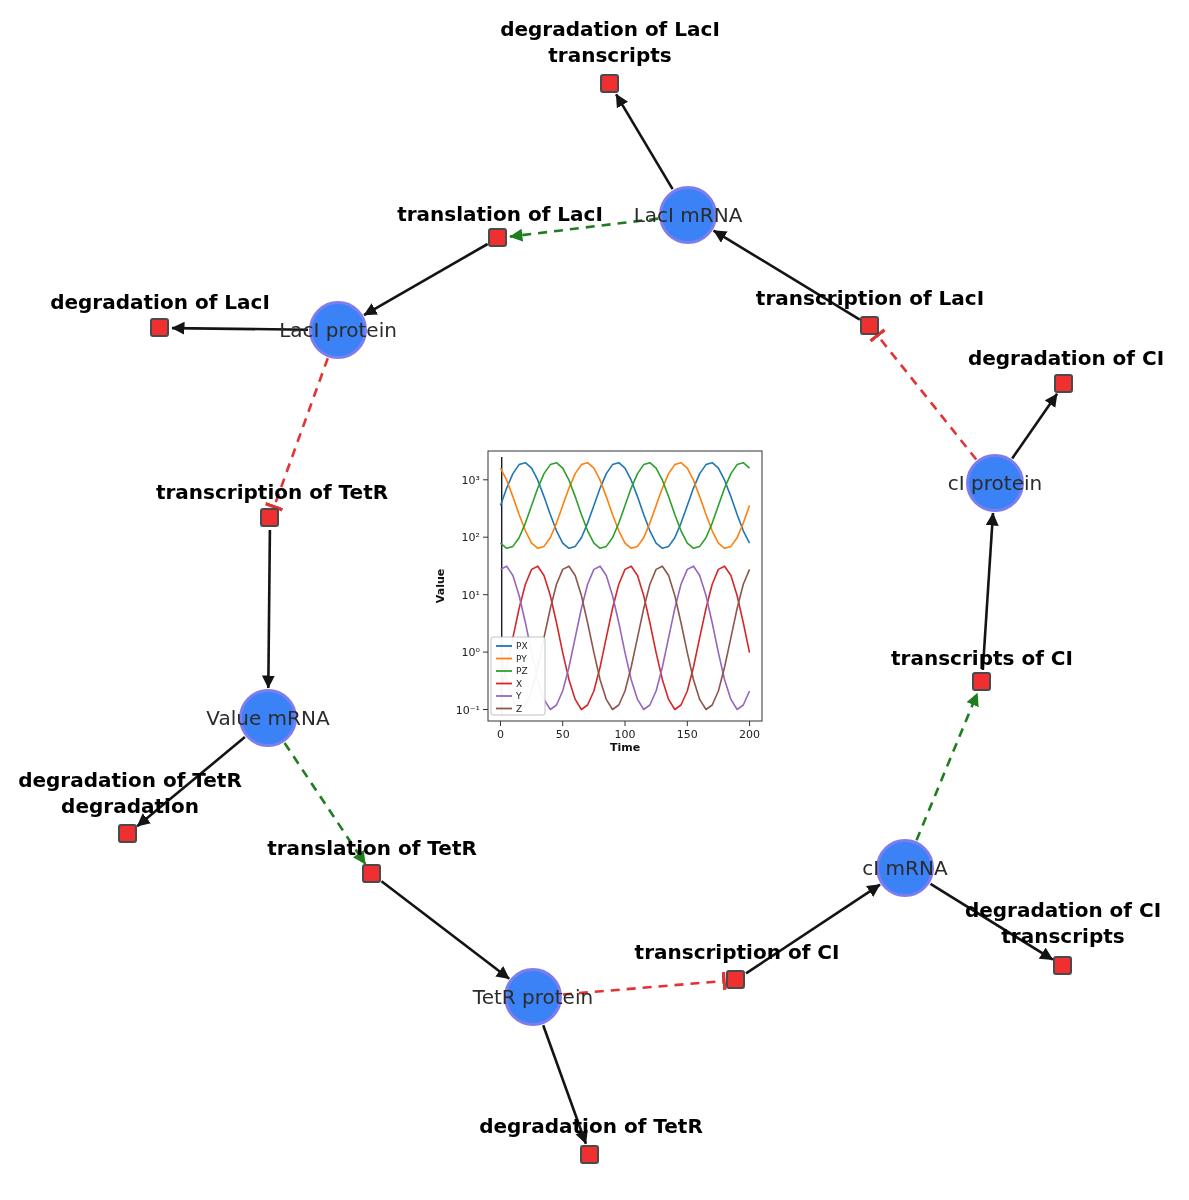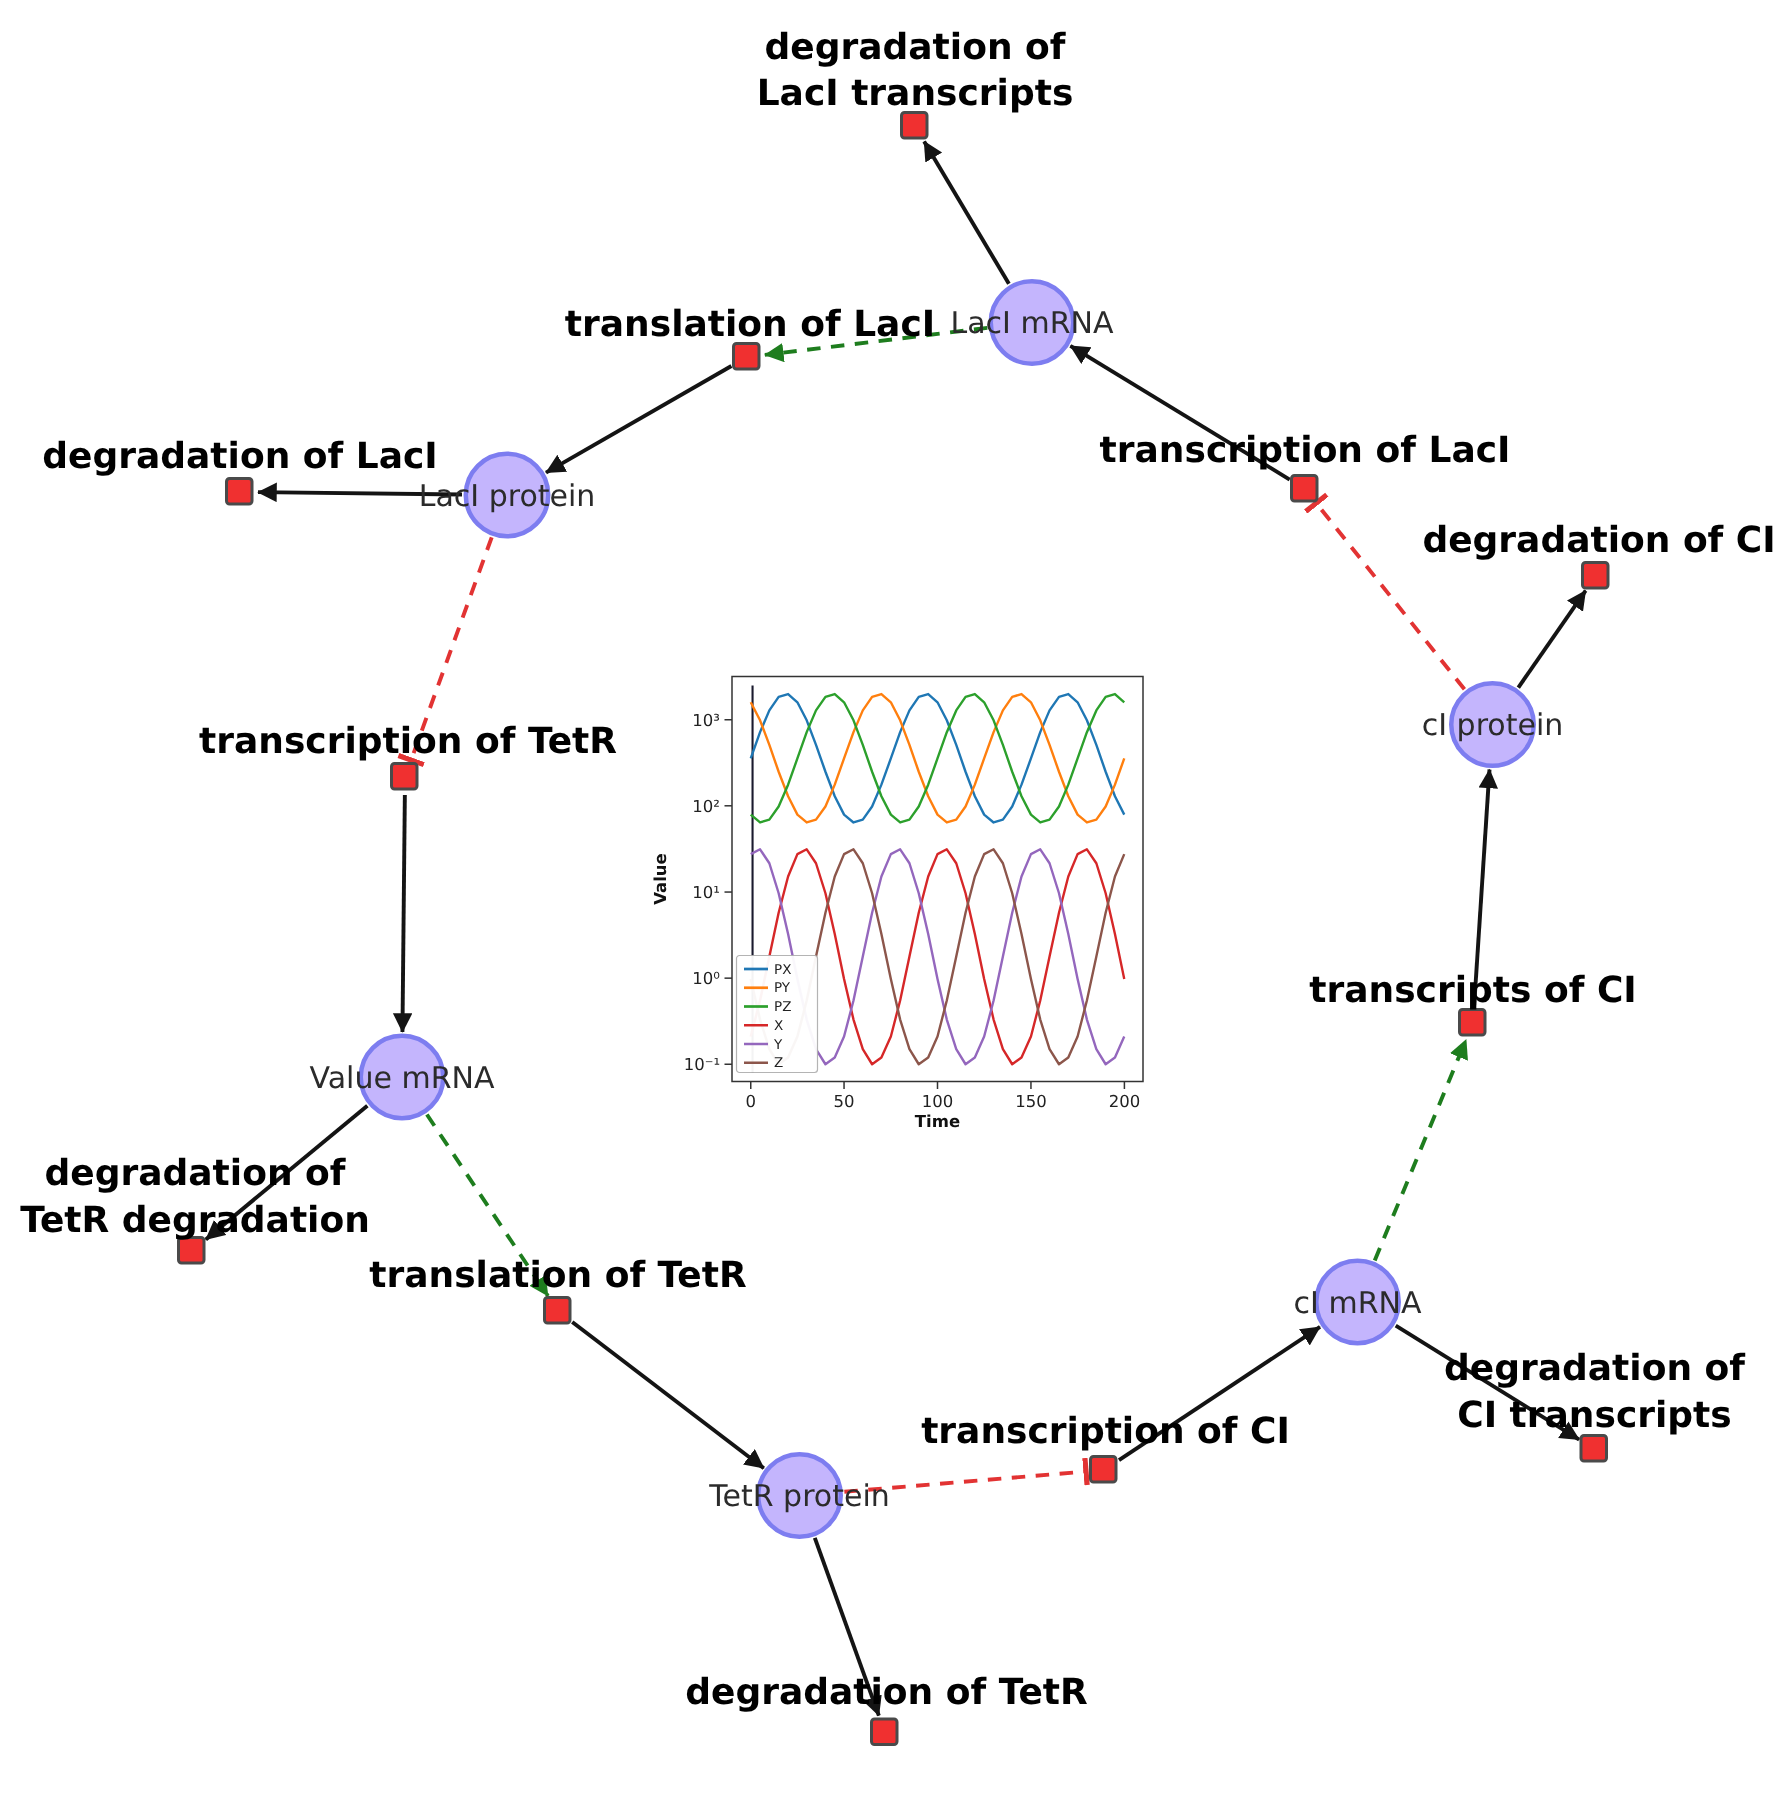--- a/index.html
+++ b/index.html
@@ -3,27 +3,27 @@
 <meta charset="utf-8">
 <style>
   html,body{margin:0;padding:0;background:#ffffff;}
   body{font-family:"DejaVu Sans","Liberation Sans",sans-serif;}
   #stage{position:relative;width:1189px;height:1200px;background:#fff;overflow:hidden;}
   #edges{position:absolute;left:0;top:0;width:1189px;height:1200px;}
   .edge-black{stroke:#141414;stroke-width:2.6;fill:none;}
   .edge-green{stroke:#1e7d1e;stroke-width:2.6;fill:none;stroke-dasharray:9 7;}
   .edge-red{stroke:#e23333;stroke-width:2.6;fill:none;stroke-dasharray:9 7;}
   .species{position:absolute;width:58px;height:58px;box-sizing:border-box;border:3px solid #7d7df0;
-           border-radius:50%;background:#c4b5fd;}
+           border-radius:50%;background:#3b82f6;}
   .species-label{position:absolute;left:50%;top:50%;transform:translate(-50%,-50%);
            white-space:nowrap;font-size:20px;color:#2b2b2b;}
   .reaction{position:absolute;width:19px;height:19px;box-sizing:border-box;border:2px solid #4a4a4a;
            border-radius:3px;background:#f03030;}
   .rlabel{position:absolute;transform:translateX(-50%);text-align:center;font-weight:bold;
-           font-size:24px;line-height:1.3;color:#000;}
+           font-size:20px;line-height:1.3;color:#000;}
   .nowrap{white-space:nowrap;}
   #inset{position:absolute;left:430px;top:437px;width:345px;height:330px;background:#fff;}
   .axframe{fill:none;stroke:#333;stroke-width:1;}
   .tick{stroke:#333;stroke-width:1;}
   .ticklabel{font-size:11px;fill:#222;}
   .axlabel{font-size:11px;font-weight:bold;fill:#111;}
   .legend-box{fill:#ffffff;stroke:#b0b0b0;stroke-width:0.8;opacity:0.95;}
   .legend-text{font-size:9px;fill:#222;}
 </style>
 </head>

